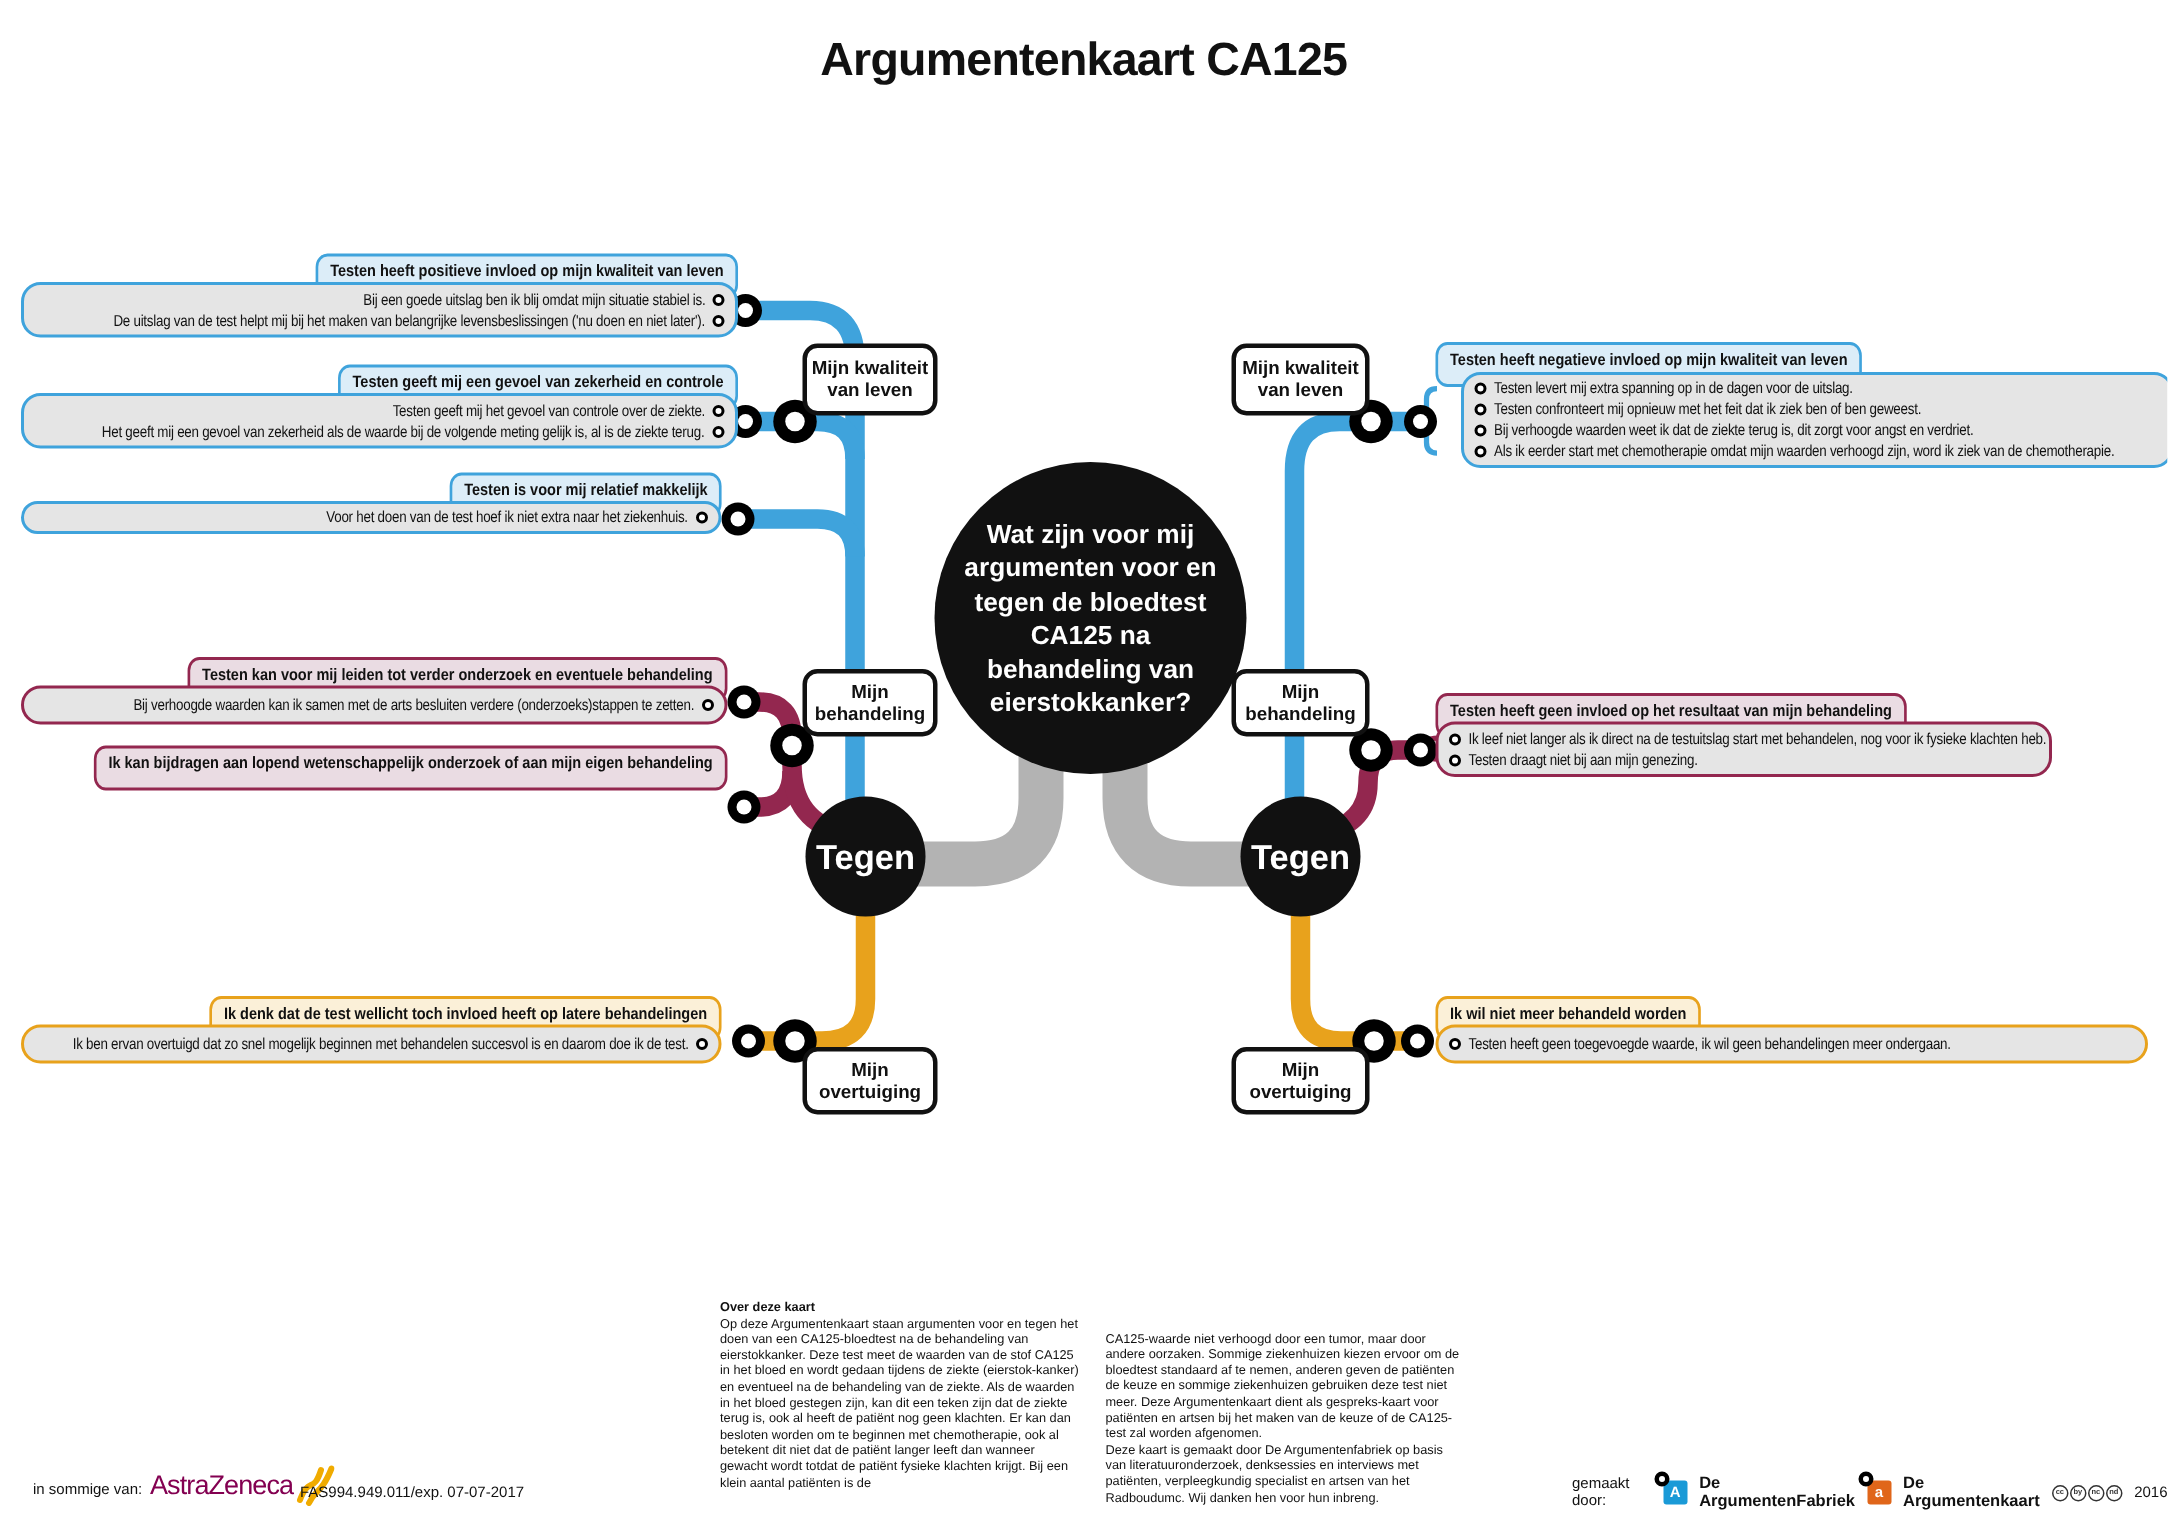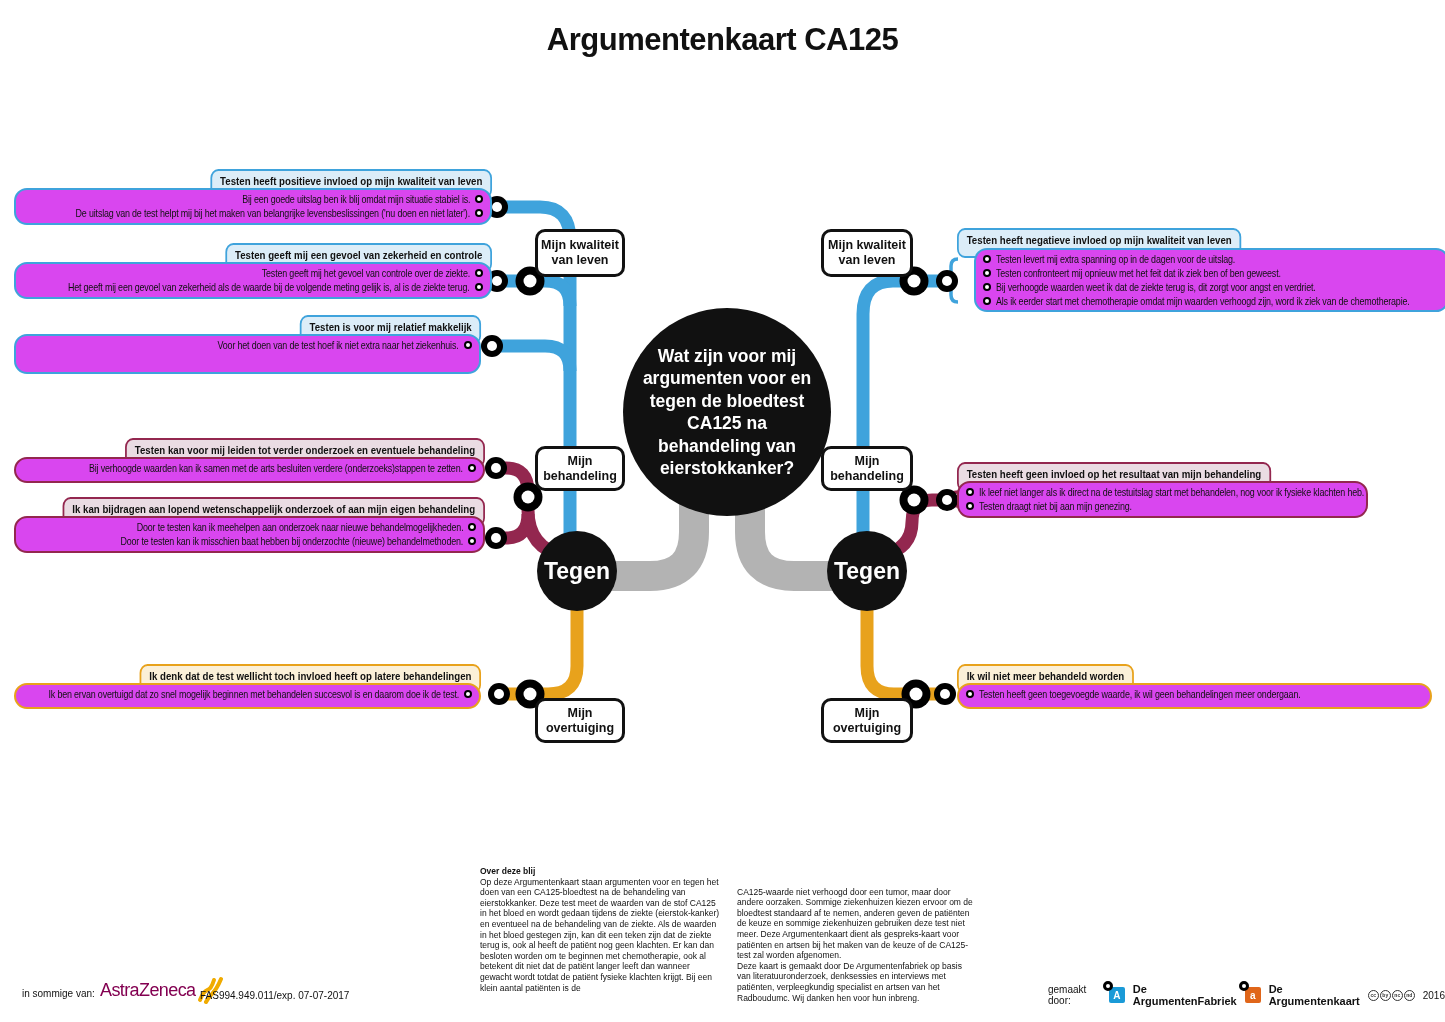--- a/index.html
+++ b/index.html
@@ -2,22 +2,22 @@
 <html><head>
 <meta charset="utf-8">
 <style>
   html,body{margin:0;padding:0;background:#fff;}
   .stage{position:relative;width:1445px;height:1022px;background:#fff;overflow:hidden;
          font-family:"Liberation Sans",sans-serif;color:#111;}
   svg.wires{position:absolute;left:0;top:0;z-index:1;}
   .page-title{position:absolute;left:0;top:22px;width:100%;text-align:center;z-index:2;
               font-size:31px;font-weight:bold;letter-spacing:-0.5px;}
   
-  .argbox{position:absolute;z-index:3;background:#d946ef;border:2.5px solid;border-radius:13px;
-          display:flex;flex-direction:column;justify-content:flex-start;padding:2px 7px;
+  .argbox{position:absolute;z-index:3;background:#e5e5e5;border:2.5px solid;border-radius:13px;
+          display:flex;flex-direction:column;justify-content:center;padding:2px 7px;
           box-sizing:border-box;overflow:hidden;}
   .argbox.L{align-items:flex-end;}
   .argbox.R{align-items:flex-start;}
   .row{display:flex;align-items:center;gap:5px;font-size:10.5px;line-height:14px;white-space:nowrap;}
   .row .t{letter-spacing:-0.2px;}
   .L .row{justify-content:flex-end;}
   .L .row .t{transform:scaleX(.85);transform-origin:100% 50%;}
   .R .row .t{transform:scaleX(.85);transform-origin:0 50%;}
   .bullet{flex:none;width:4px;height:4px;border:2.6px solid #000;border-radius:50%;background:#fff;}
   
@@ -141,46 +141,36 @@
         <span class="t">Testen geeft mij het gevoel van controle over de ziekte.</span>
         <span class="bullet"></span>
       </div>
     <div class="row">
         <span class="t">Het geeft mij een gevoel van zekerheid als de waarde bij de volgende meting gelijk is, al is de ziekte terug.</span>
         <span class="bullet"></span>
       </div>
   </div>
 
   <div class="chip L bd-blue bg-blue" style="right:964px;top:315px"><span>Testen is voor mij relatief makkelijk</span></div>
-  <div class="argbox L bd-blue" style="left:14px;top:334px;width:467px;height:40px">
+  <div class="argbox L bd-blue" style="left:14px;top:334px;width:467px;height:22px">
     <div class="row">
         <span class="t">Voor het doen van de test hoef ik niet extra naar het ziekenhuis.</span>
         <span class="bullet"></span>
       </div>
   </div>
 
   <div class="chip L bd-maroon bg-maroon" style="right:960px;top:438px"><span>Testen kan voor mij leiden tot verder onderzoek en eventuele behandeling</span></div>
   <div class="argbox L bd-maroon" style="left:14px;top:457px;width:471px;height:26px">
     <div class="row">
         <span class="t">Bij verhoogde waarden kan ik samen met de arts besluiten verdere (onderzoeks)stappen te zetten.</span>
         <span class="bullet"></span>
       </div>
   </div>
 
   <div class="chip L bd-maroon bg-maroon" style="right:960px;top:497px"><span>Ik kan bijdragen aan lopend wetenschappelijk onderzoek of aan mijn eigen behandeling</span></div>
-  <div class="argbox L bd-maroon" style="left:14px;top:516px;width:471px;height:37px">
-    <div class="row">
-        <span class="t">Door te testen kan ik meehelpen aan onderzoek naar nieuwe behandelmogelijkheden.</span>
-        <span class="bullet"></span>
-      </div>
-    <div class="row">
-        <span class="t">Door te testen kan ik misschien baat hebben bij onderzochte (nieuwe) behandelmethoden.</span>
-        <span class="bullet"></span>
-      </div>
-  </div>
 
   <div class="chip L bd-orange bg-orange" style="right:964px;top:664px"><span>Ik denk dat de test wellicht toch invloed heeft op latere behandelingen</span></div>
   <div class="argbox L bd-orange" style="left:14px;top:683px;width:467px;height:26px">
     <div class="row">
         <span class="t">Ik ben ervan overtuigd dat zo snel mogelijk beginnen met behandelen succesvol is en daarom doe ik de test.</span>
         <span class="bullet"></span>
       </div>
   </div>
 
   <div class="blabel bd-blue" style="left:535px;top:229px;width:90px;height:48px">Mijn kwaliteit van leven</div>
@@ -229,21 +219,21 @@
 
   <div class="blabel bd-blue" style="left:821px;top:229px;width:92px;height:48px">Mijn kwaliteit van leven</div>
   <div class="blabel bd-maroon" style="left:821px;top:446px;width:92px;height:45px">Mijn behandeling</div>
   <div class="blabel bd-orange" style="left:821px;top:698px;width:92px;height:45px">Mijn overtuiging</div>
 
   <div class="circle c-center">Wat zijn voor mij argumenten voor en tegen de bloedtest CA125 na behandeling van eierstokkanker?</div>
   <div class="circle c-voor">Tegen</div>
   <div class="circle c-tegen">Tegen</div>
 
   <div class="about-col" style="left:480px;top:866px">
-    <span class="hd">Over deze blij</span>
+    <span class="hd">Over deze kaart</span>
     <span>Op deze Argumentenkaart staan argumenten voor en tegen het doen van een CA125-bloedtest na de behandeling van eierstokkanker. Deze test meet de waarden van de stof CA125 in het bloed en wordt gedaan tijdens de ziekte (eierstok-kanker) en eventueel na de behandeling van de ziekte. Als de waarden in het bloed gestegen zijn, kan dit een teken zijn dat de ziekte terug is, ook al heeft de patiënt nog geen klachten. Er kan dan besloten worden om te beginnen met chemotherapie, ook al betekent dit niet dat de patiënt langer leeft dan wanneer gewacht wordt totdat de patiënt fysieke klachten krijgt. Bij een klein aantal patiënten is de</span>
   </div>
   <div class="about-col pre" style="left:737px;top:876px">
     <span>CA125-waarde niet verhoogd door een tumor, maar door andere oorzaken. Sommige ziekenhuizen kiezen ervoor om de bloedtest standaard af te nemen, anderen geven de patiënten de keuze en sommige ziekenhuizen gebruiken deze test niet meer. Deze Argumentenkaart dient als gespreks-kaart voor patiënten en artsen bij het maken van de keuze of de CA125-test zal worden afgenomen.
 Deze kaart is gemaakt door De Argumentenfabriek op basis van literatuuronderzoek, denksessies en interviews met patiënten, verpleegkundig specialist en artsen van het Radboudumc. Wij danken hen voor hun inbreng.</span>
   </div>
 
   <div class="foot" style="left:22px;top:988px">in sommige van:</div>
   <div class="az-logo" style="left:88px;top:976px">
     <span class="az-text">AstraZeneca</span>

